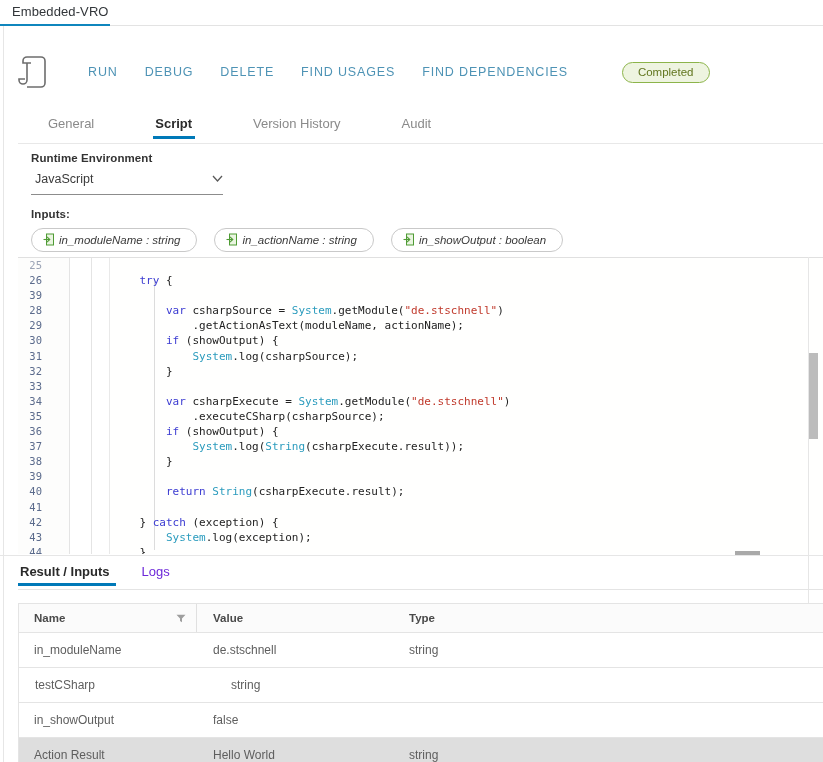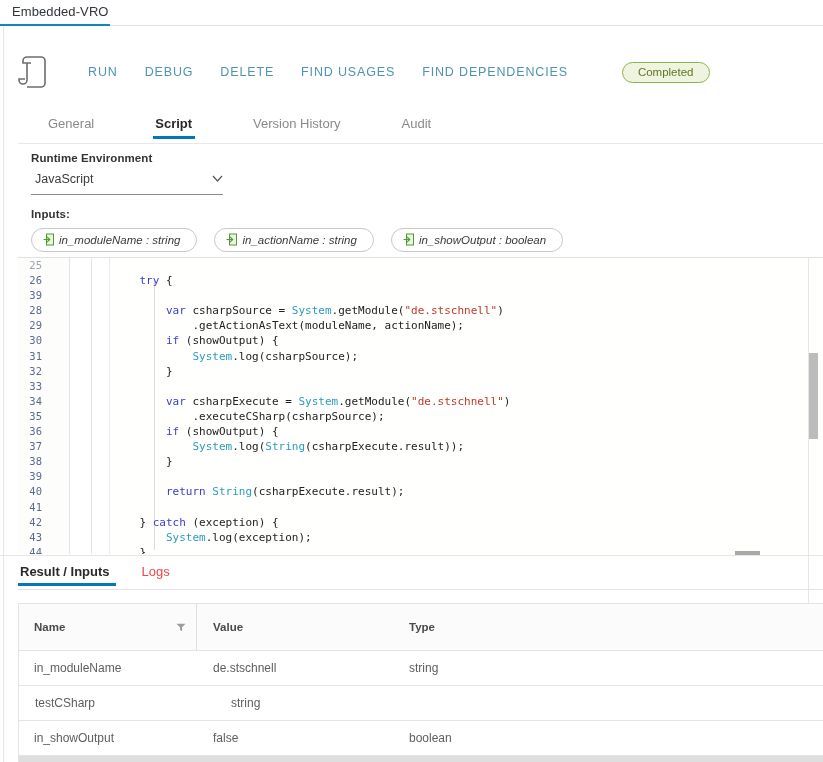--- a/index.html
+++ b/index.html
@@ -188,41 +188,41 @@
   
   .res-sep{
     position:absolute; left:0; top:529px; right:0; height:1px; background:#e6e6e6;
   }
   .res-tabs{
     position:absolute; left:18px; top:538px; right:0;
     height:26px; display:flex; align-items:flex-start;
     border-bottom:1px solid #e4e4e4;
   }
   .res-tab{
-    font-size:13px; color:#ef4444; padding:0 18px 7px 2px;
+    font-size:13px; color:#6d28d9; padding:0 18px 7px 2px;
     margin-right:12px; cursor:pointer; position:relative; white-space:nowrap;
   }
   .res-tab.active{ color:#2a2a2a; font-weight:bold; }
   .res-tab.active:after{
     content:""; position:absolute; left:0; right:12px; bottom:0;
     height:3px; background:#0079b8;
   }
 
   .table{
     position:absolute; left:18px; top:577px; right:0;
   }
   .trow{
     display:flex; align-items:center;
     height:35px;
     border-bottom:1px solid #e4e4e4;
     border-left:1px solid #e4e4e4;
     background:#fff;
   }
   .trow.head{
-    height:48px; background:#fbfbfb;
+    height:30px; background:#fbfbfb;
     border-top:1px solid #e4e4e4;
   }
   .trow.sel{ background:#dedede; }
   .tc-name{
     width:178px; flex:0 0 178px;
     padding-left:15px; font-size:12px; color:#5e5e5e;
     display:flex; align-items:center; justify-content:space-between;
     padding-right:10px;
     height:100%;
   }
@@ -371,21 +371,20 @@
       <div class="tc-val">de.stschnell</div>
       <div class="tc-type">string</div>
     </div>
     <div class="trow">
       <div class="tc-val">testCSharp</div>
       <div class="tc-type">string</div>
     </div>
     <div class="trow">
       <div class="tc-name">in_showOutput</div>
       <div class="tc-val">false</div>
-      <div class="tc-type">boolean</div>
     </div>
     <div class="trow sel">
       <div class="tc-name">Action Result</div>
       <div class="tc-val">Hello World</div>
       <div class="tc-type">string</div>
     </div>
   </div>
 </div>
 
 </body></html>

